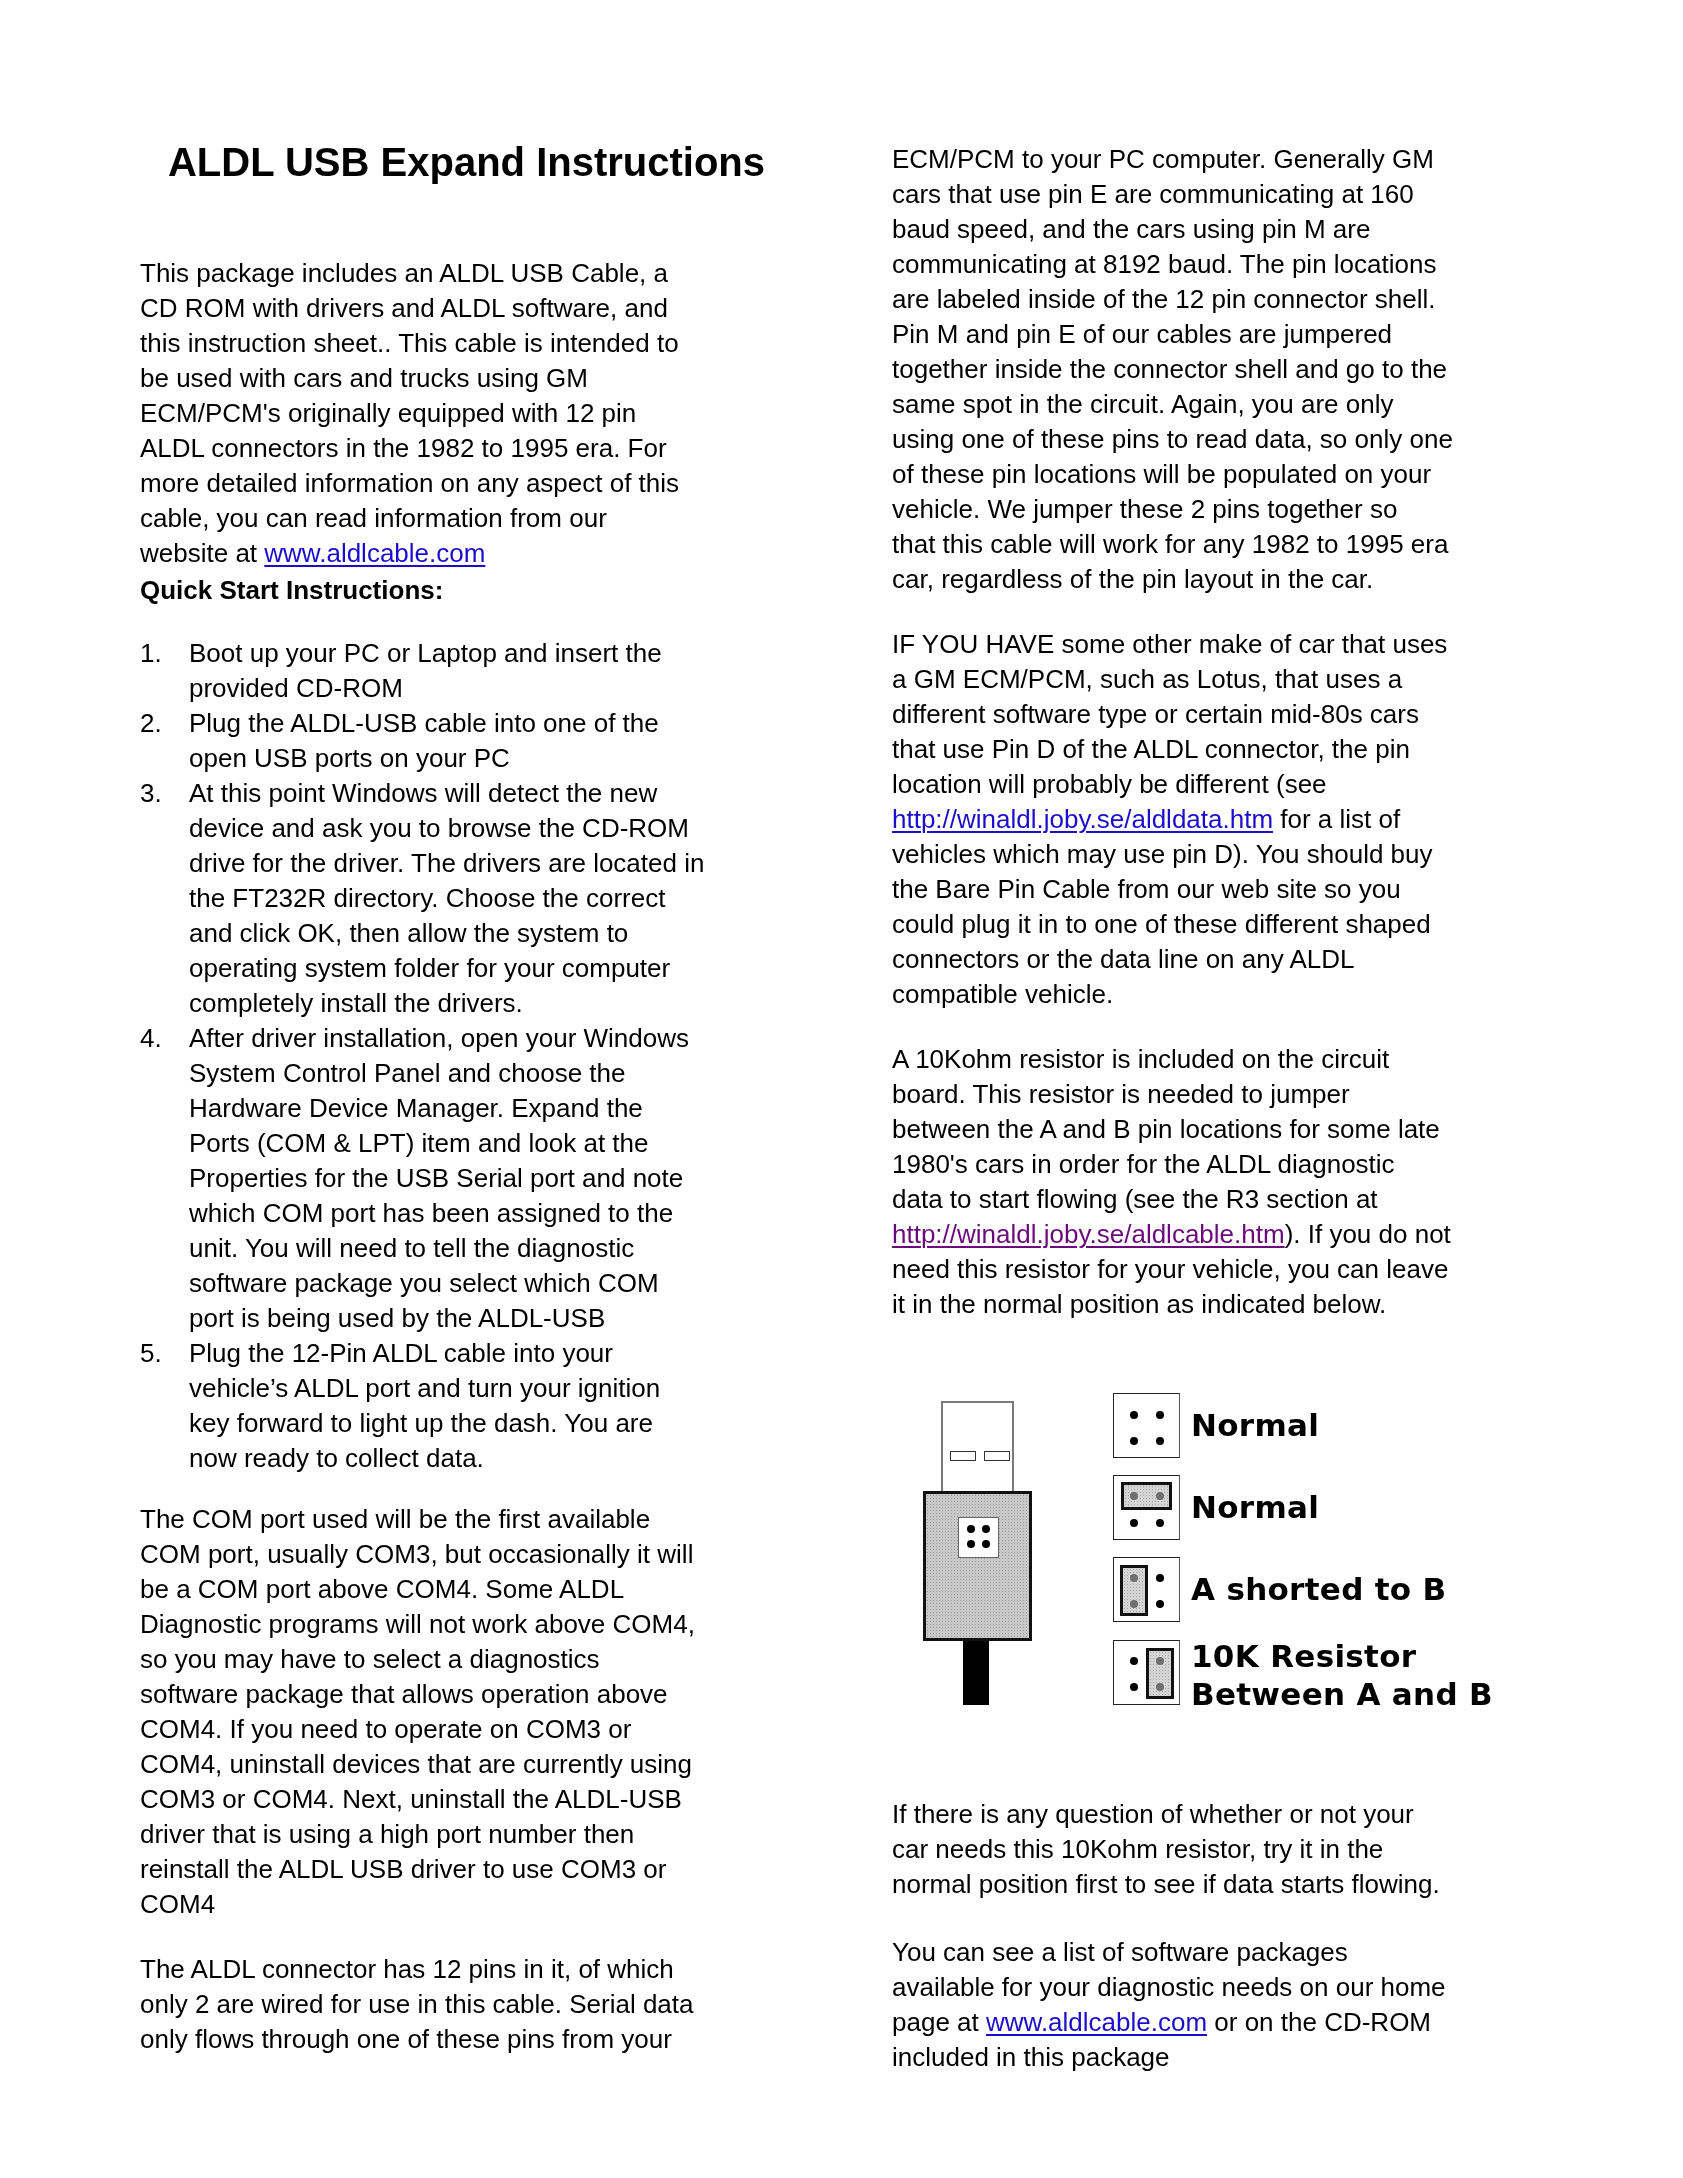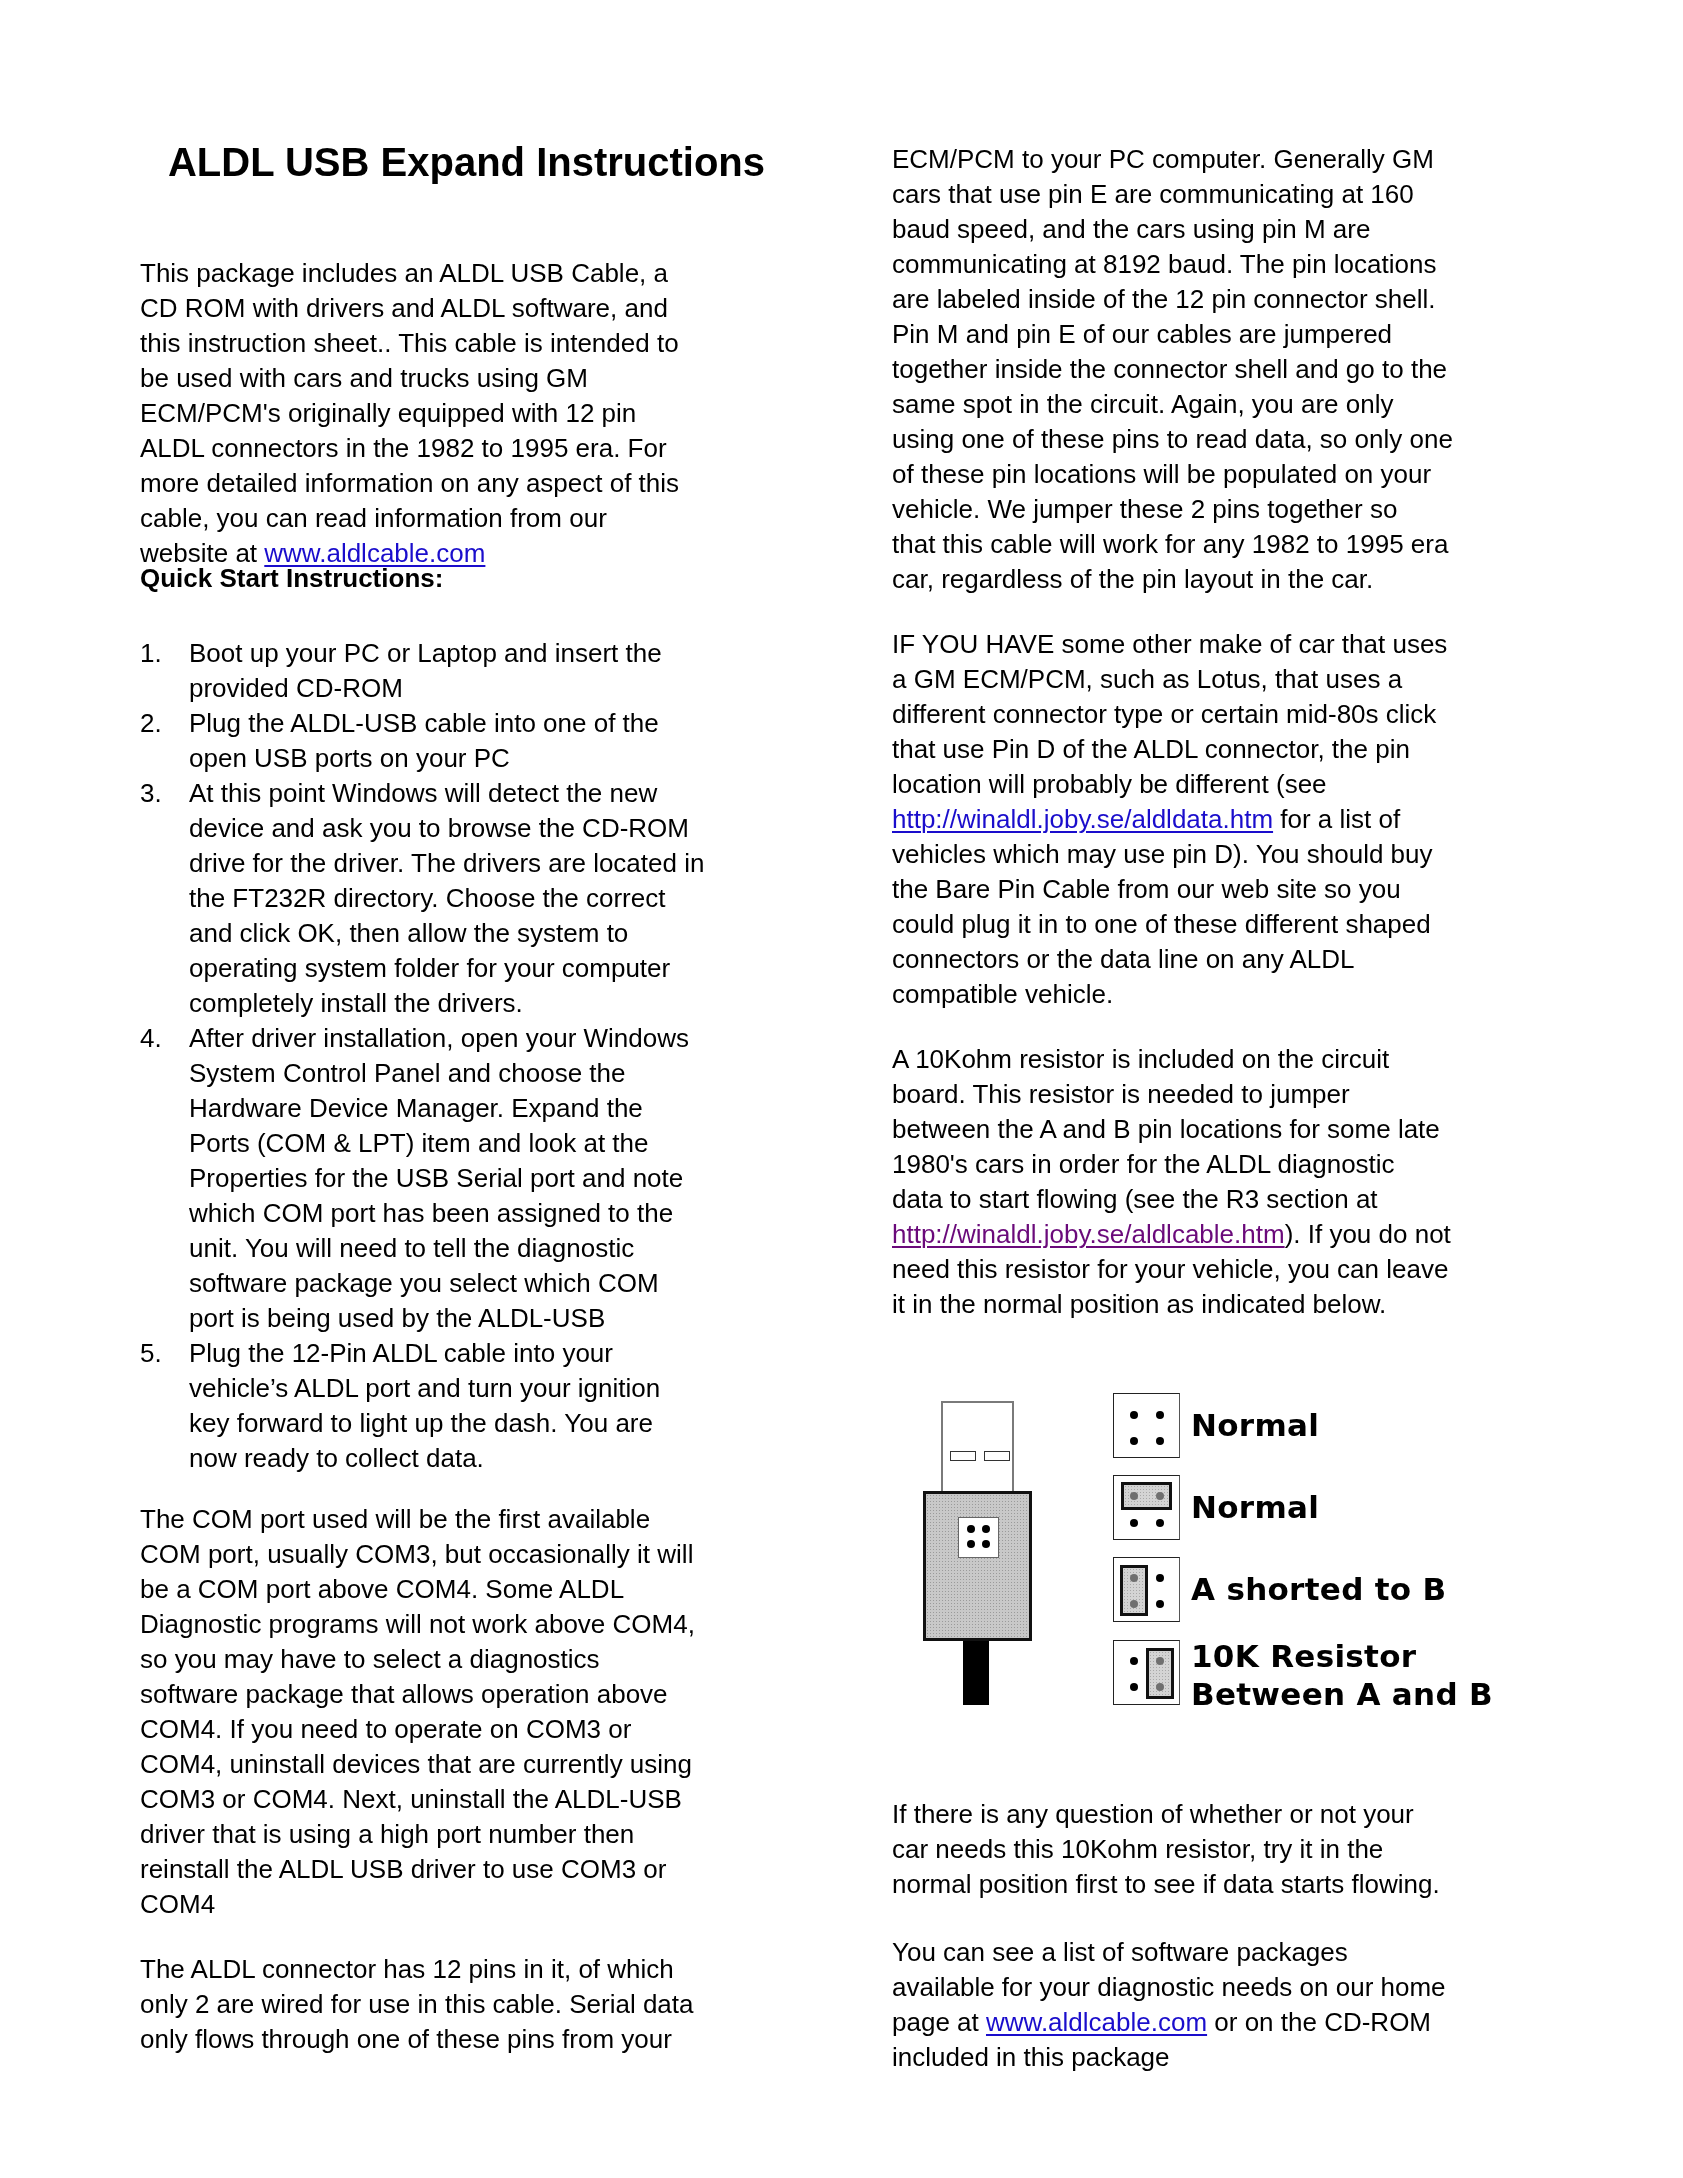--- a/index.html
+++ b/index.html
@@ -3,21 +3,21 @@
 <meta charset="utf-8">
 <style>
   html, body { margin:0; padding:0; background:#ffffff; }
   body { width:1683px; height:2178px; position:relative; overflow:hidden;
          font-family:"Liberation Sans", sans-serif; color:#000; }
   .page { position:absolute; left:0; top:0; width:1683px; height:2178px; background:#fff; }
   .title { position:absolute; left:140px; width:653px; top:138px; text-align:center;
            font-weight:bold; font-size:40px; line-height:48px; white-space:nowrap; }
   .block { position:absolute; font-size:26px; line-height:35px; white-space:nowrap; }
   .block .ln { display:block; height:35px; }
-  .heading { font-weight:bold; }
+  .heading { font-weight:bold;margin-top:12px; }
   .list { position:absolute; font-size:26px; line-height:35px; }
   .li { position:relative; padding-left:49px; }
   .li .num { position:absolute; left:0; top:0; }
   .li .ln { display:block; height:35px; white-space:nowrap; }
   a.link { color:#1a0dcc; text-decoration:underline; text-underline-offset:3px; text-decoration-thickness:2px; }
   a.visited { color:#6a0a7a; }
   
   .diagram { position:absolute; left:0; top:0; width:1491px; height:2178px; pointer-events:none; }
   .diagram > * { pointer-events:auto; }
   .usb-tip { position:absolute; left:941px; top:1401px; width:73px; height:90px;
@@ -138,21 +138,21 @@
     <span class="ln">using one of these pins to read data, so only one</span>
     <span class="ln">of these pin locations will be populated on your</span>
     <span class="ln">vehicle.  We jumper these 2 pins together so</span>
     <span class="ln">that this cable will work for any 1982 to 1995 era</span>
     <span class="ln">car, regardless of the pin layout in the car.</span>
   </div>
 
   <div class="block" style="left:892px; top:627px;">
     <span class="ln">IF YOU HAVE some other make of car that uses</span>
     <span class="ln">a GM ECM/PCM, such as Lotus, that uses a</span>
-    <span class="ln">different connector type or certain mid-80s click</span>
+    <span class="ln">different software type or certain mid-80s cars</span>
     <span class="ln">that use Pin D of the ALDL connector, the pin</span>
     <span class="ln">location will probably be different (see</span>
     <span class="ln"><a class="link" href="#">http://winaldl.joby.se/aldldata.htm</a><span> for a list of</span></span>
     <span class="ln">vehicles which may use pin D).  You should buy</span>
     <span class="ln">the Bare Pin Cable from our web site so you</span>
     <span class="ln">could plug it in to one of these different shaped</span>
     <span class="ln">connectors or the data line on any ALDL</span>
     <span class="ln">compatible vehicle.</span>
   </div>
 

